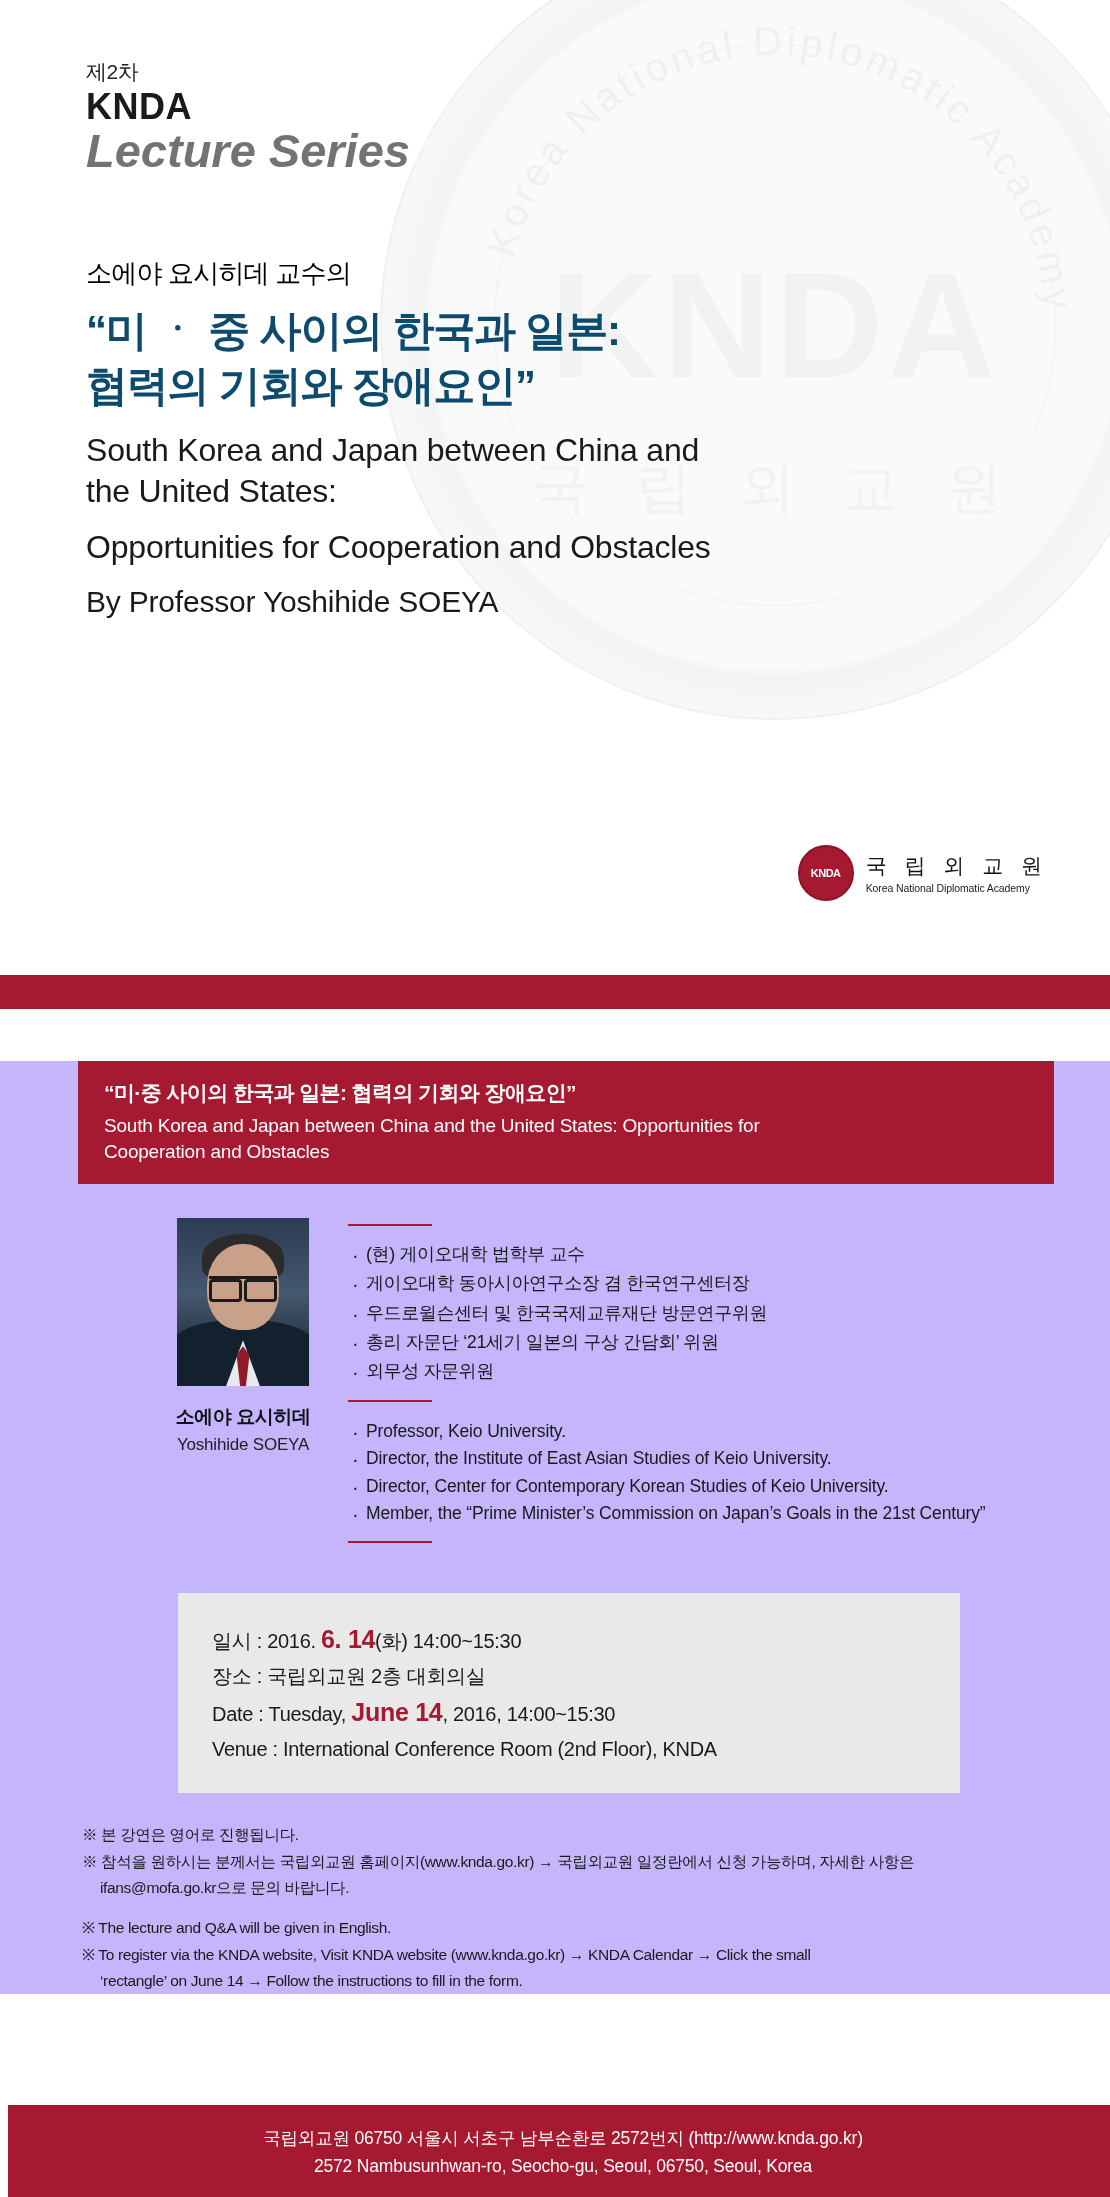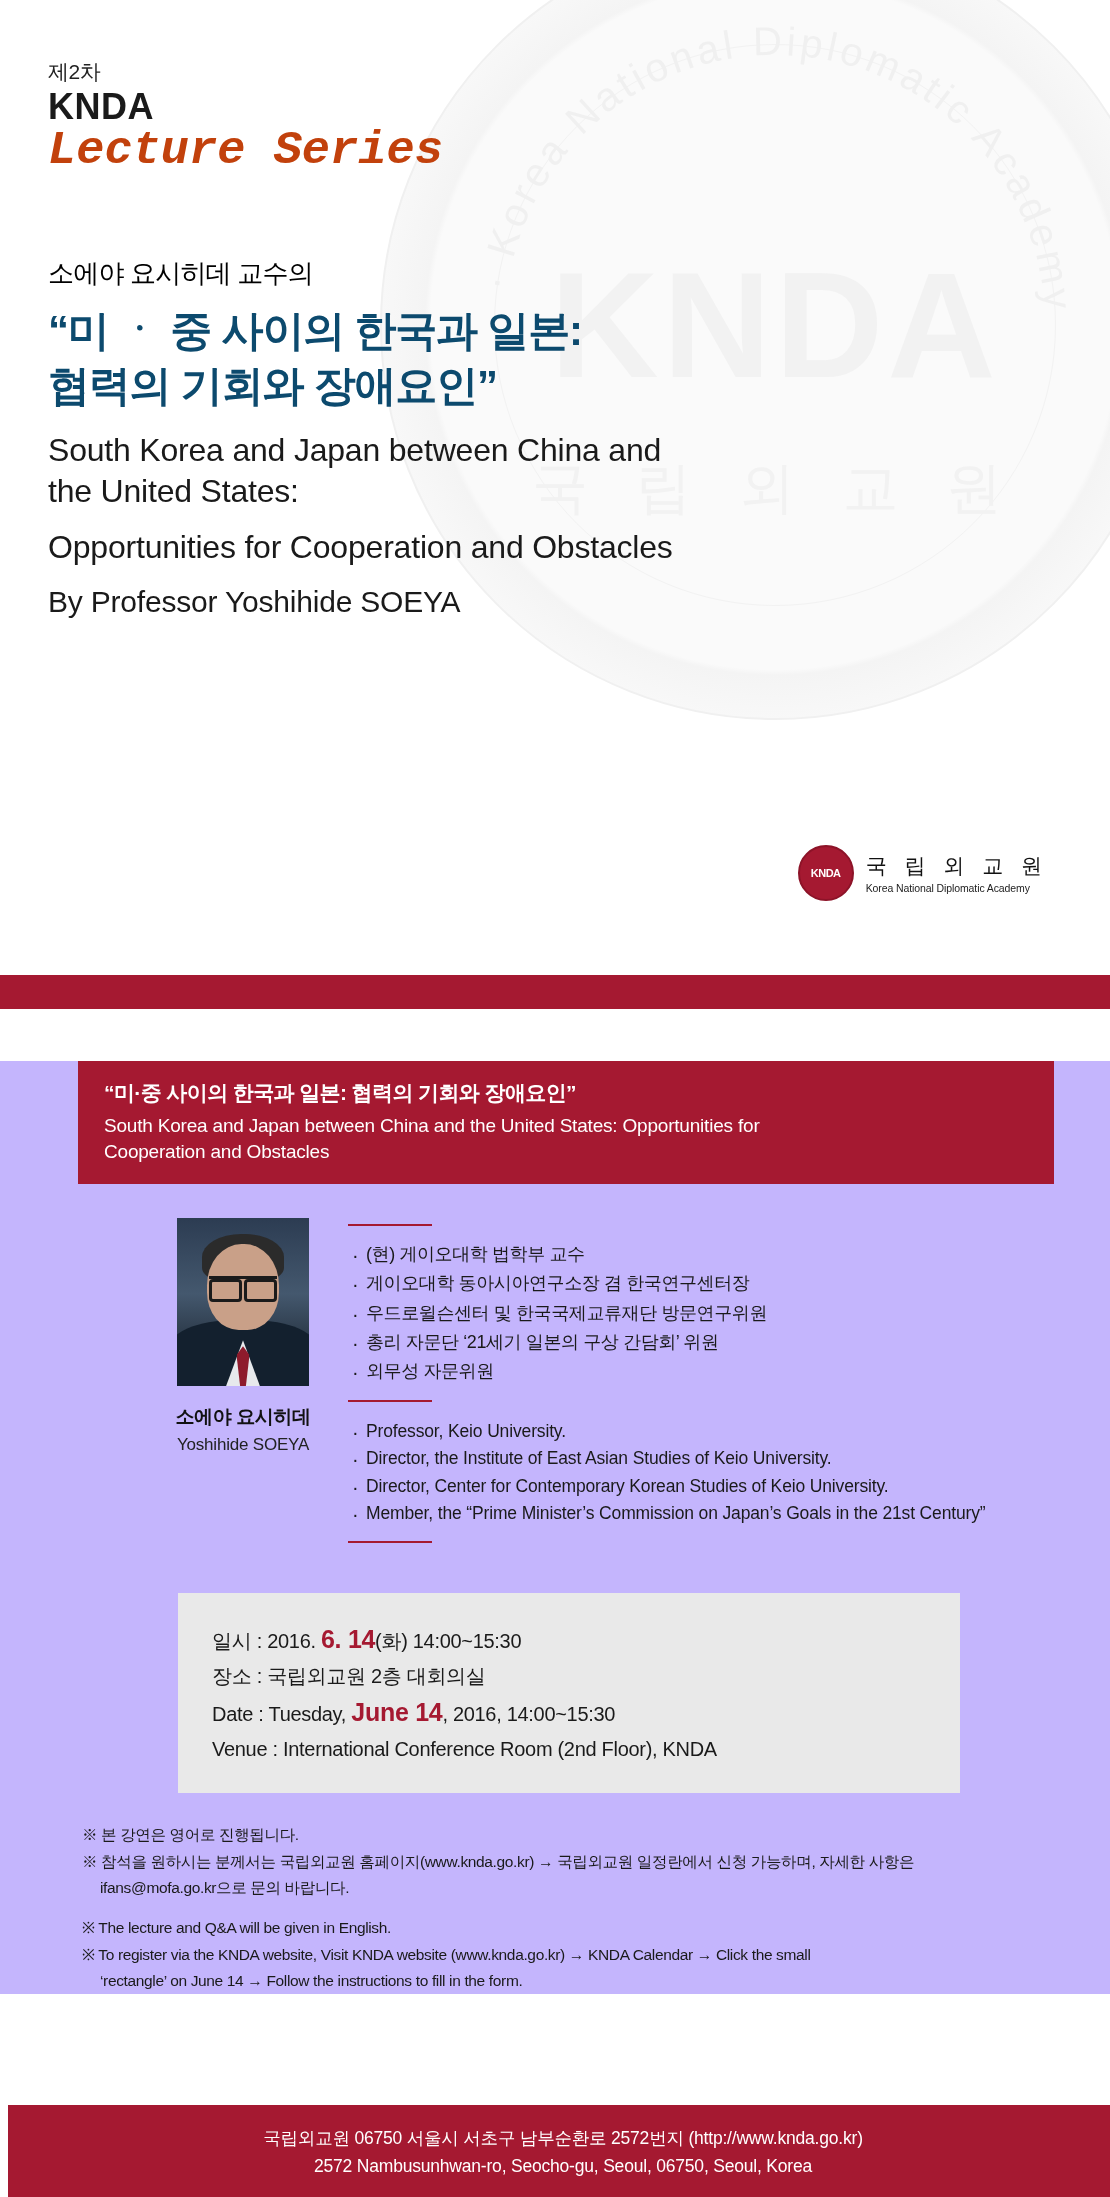--- a/index.html
+++ b/index.html
@@ -67,29 +67,29 @@
     position: absolute;
     left: 50%;
     top: 66%;
     transform: translateX(-50%);
     font-size: 56px;
     color: #f2f2f2;
     letter-spacing: 16px;
     white-space: nowrap;
   }
 
-  .top-content { position: relative; z-index: 3; padding: 58px 0 0 48px; }
+  .top-content { position: relative; z-index: 3; padding: 58px 0 0 86px; }
 
   .series-small { font-size: 21px; color: #222; margin-bottom: 2px; letter-spacing: -0.5px;}
   .series-knda { font-size: 36px; font-weight: bold; color: #1a1a1a; letter-spacing: 0.5px; line-height: 1.05; }
   .series-lecture {
-    font-family: Liberation Mono, monospace;
+    font-family: Liberation Sans, sans-serif;
     font-style: italic;
     font-size: 47px;
-    color: #c2410c;
+    color: #737373;
     font-weight: bold;
     letter-spacing: 0px;
     margin-top: -2px;
     line-height: 1.15;
   }
 
   .kr-sub { font-size: 26px; color: #000000; margin-top: 78px; letter-spacing: -0.8px;}
   .kr-title {
     font-size: 42px;
     font-weight: bold;

